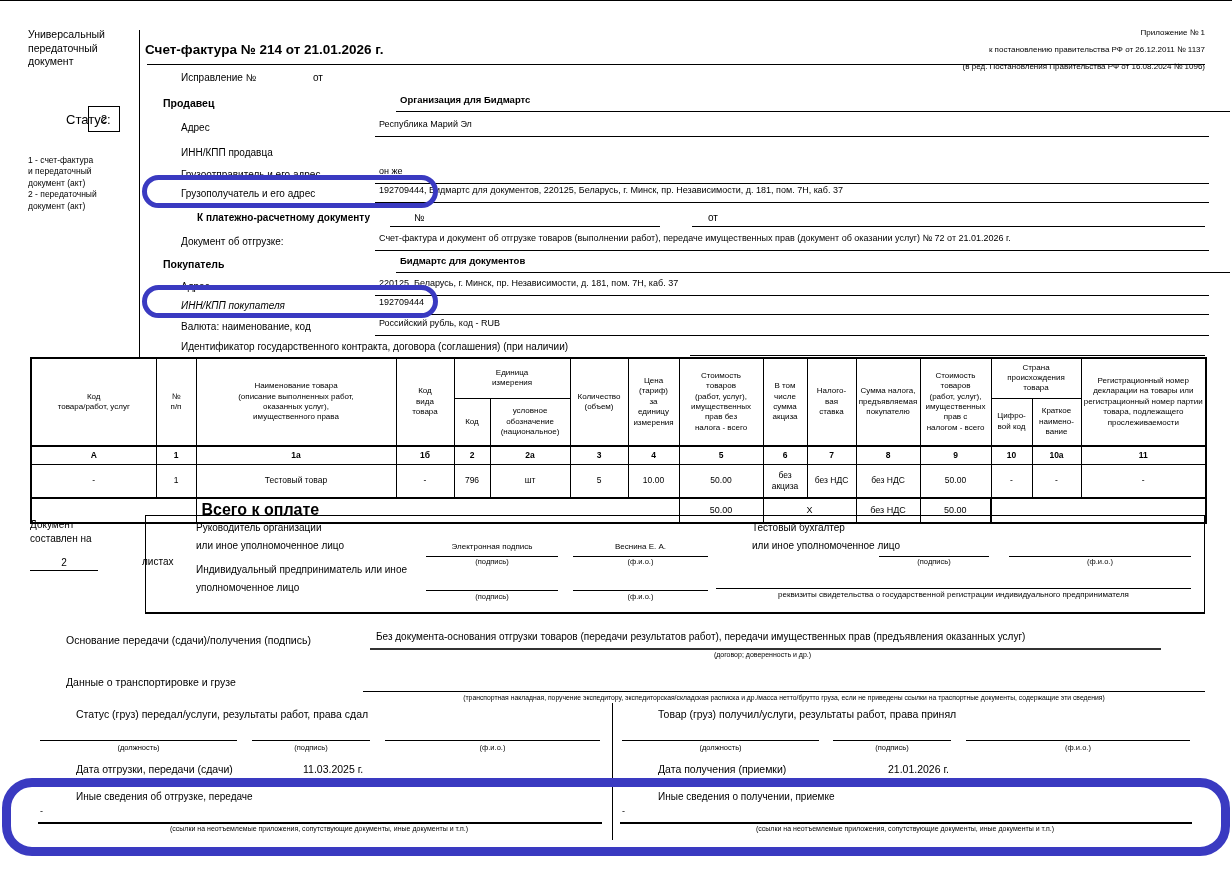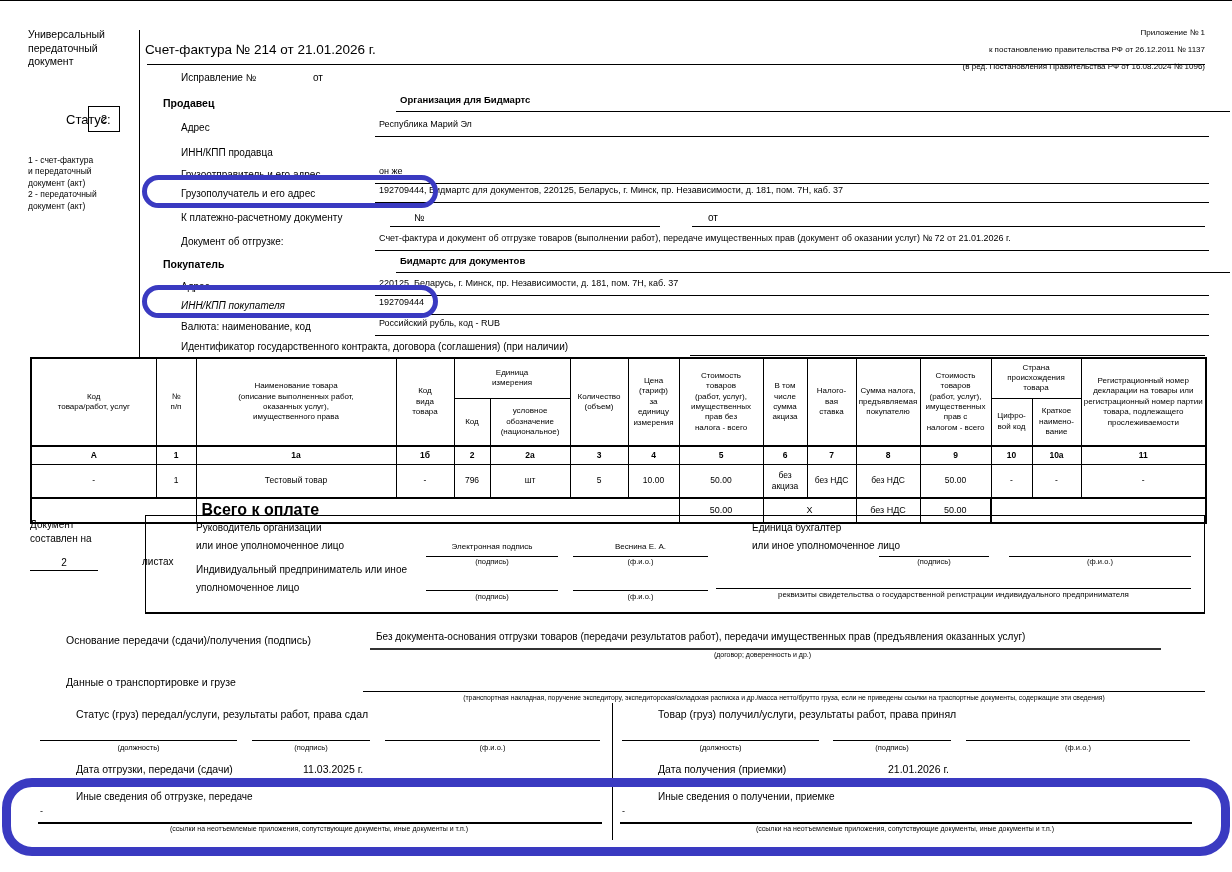--- a/index.html
+++ b/index.html
@@ -42,21 +42,21 @@
   <div class="abs lbl" style="left:30px;top:112px;font-size:13px;">Статус:</div>
   <div class="abs" style="left:88px;top:106px;width:30px;height:24px;border:1.5px solid #000;text-align:center;">
     <span style="font-size:11px;line-height:24px;">2</span>
   </div>
   <div class="abs pre" style="left:28px;top:155px;width:110px;font-size:8.5px;line-height:1.35;">1 - счет-фактура
 и передаточный
 документ (акт)
 2 - передаточный
 документ (акт)</div>
 
-  <div class="abs" style="left:145px;top:42px;font-size:13.5px;font-weight:normal;white-space:nowrap;">Счет-фактура № 214 от 21.01.2026 г.</div>
+  <div class="abs" style="left:145px;top:42px;font-size:13.5px;font-weight:bold;white-space:nowrap;">Счет-фактура № 214 от 21.01.2026 г.</div>
   <div class="abs rule" style="left:147px;top:64px;width:1058px;height:1px;"></div>
   <div class="abs" style="right:27px;top:24px;text-align:right;font-size:8px;line-height:17px;">
     <div>Приложение № 1</div>
     <div>к постановлению правительства РФ от 26.12.2011 № 1137</div>
     <div>(в ред. Постановления Правительства РФ от 16.08.2024 № 1096)</div>
   </div>
   <div class="abs lbl" style="left:145px;top:72px;">Исправление №</div>
   <div class="abs lbl" style="left:277px;top:72px;">от</div>
 
   <div class="abs lbl-b" style="left:145px;top:97px;">Продавец</div>
@@ -66,21 +66,21 @@
   <div class="abs val-line" style="left:375px;top:119px;width:830px;">Республика Марий Эл</div>
 
   <div class="abs lbl" style="left:145px;top:147px;">ИНН/КПП продавца</div>
 
   <div class="abs lbl" style="left:145px;top:169px;">Грузоотправитель и его адрес</div>
   <div class="abs val-line" style="left:375px;top:166px;width:830px;">он же</div>
 
   <div class="abs lbl" style="left:145px;top:188px;">Грузополучатель и его адрес</div>
   <div class="abs val-line" style="left:375px;top:185px;width:830px;">192709444, Бидмартс для документов, 220125, Беларусь, г. Минск, пр. Независимости, д. 181, пом. 7Н, каб. 37</div>
 
-  <div class="abs lbl" style="left:145px;top:212px;">К платежно-расчетному документу</div>
+  <div class="abs lbl" style="left:161px;top:212px;font-weight:bold;">К платежно-расчетному документу</div>
   <div class="abs lbl" style="left:378px;top:212px;">№</div>
   <div class="abs rule" style="left:390px;top:226px;width:270px;height:1px;"></div>
   <div class="abs lbl" style="left:672px;top:212px;">от</div>
   <div class="abs rule" style="left:692px;top:226px;width:513px;height:1px;"></div>
 
   <div class="abs lbl" style="left:145px;top:236px;">Документ об отгрузке:</div>
   <div class="abs val-line" style="left:375px;top:233px;width:830px;">Счет-фактура и документ об отгрузке товаров (выполнении работ), передаче имущественных прав (документ об оказании услуг) № 72 от 21.01.2026 г.</div>
 
   <div class="abs lbl-b" style="left:145px;top:258px;">Покупатель</div>
   <div class="abs val-line val-bold" style="left:375px;top:255px;width:830px;">Бидмартс для документов</div>
@@ -242,21 +242,21 @@
   <div class="abs lbl" style="left:106px;top:556px;">листах</div>
 
   <div class="abs" style="left:145px;top:515px;width:1058px;height:96px;border:1.5px solid #000;border-bottom:2.5px solid #000;">
     <div class="abs lbl" style="left:14px;top:6px;">Руководитель организации</div>
     <div class="abs lbl" style="left:14px;top:24px;">или иное уполномоченное лицо</div>
     <div class="abs sigline" style="left:280px;top:26px;width:132px;">Электронная подпись</div>
     <div class="abs cap" style="left:280px;top:41px;width:132px;">(подпись)</div>
     <div class="abs sigline" style="left:427px;top:26px;width:135px;">Веснина Е. А.</div>
     <div class="abs cap" style="left:427px;top:41px;width:135px;">(ф.и.о.)</div>
 
-    <div class="abs lbl" style="left:570px;top:6px;">Единица бухгалтер</div>
+    <div class="abs lbl" style="left:570px;top:6px;">Тестовый бухгалтер</div>
     <div class="abs lbl" style="left:570px;top:24px;">или иное уполномоченное лицо</div>
     <div class="abs sigline" style="left:733px;top:26px;width:110px;"></div>
     <div class="abs cap" style="left:733px;top:41px;width:110px;">(подпись)</div>
     <div class="abs sigline" style="left:863px;top:26px;width:182px;"></div>
     <div class="abs cap" style="left:863px;top:41px;width:182px;">(ф.и.о.)</div>
 
     <div class="abs lbl" style="left:14px;top:48px;">Индивидуальный предприниматель или иное</div>
     <div class="abs lbl" style="left:14px;top:66px;">уполномоченное лицо</div>
     <div class="abs sigline" style="left:280px;top:60px;width:132px;"></div>
     <div class="abs cap" style="left:280px;top:76px;width:132px;">(подпись)</div>

